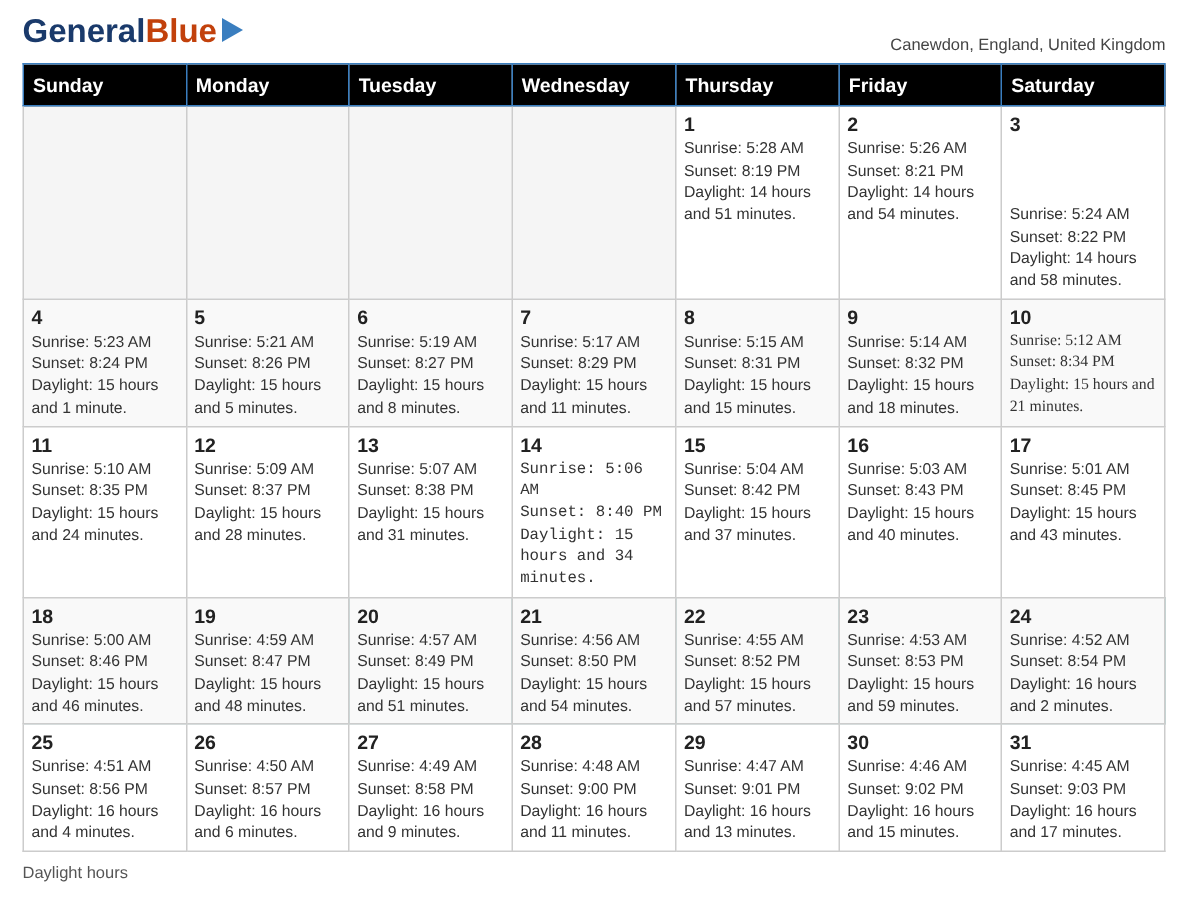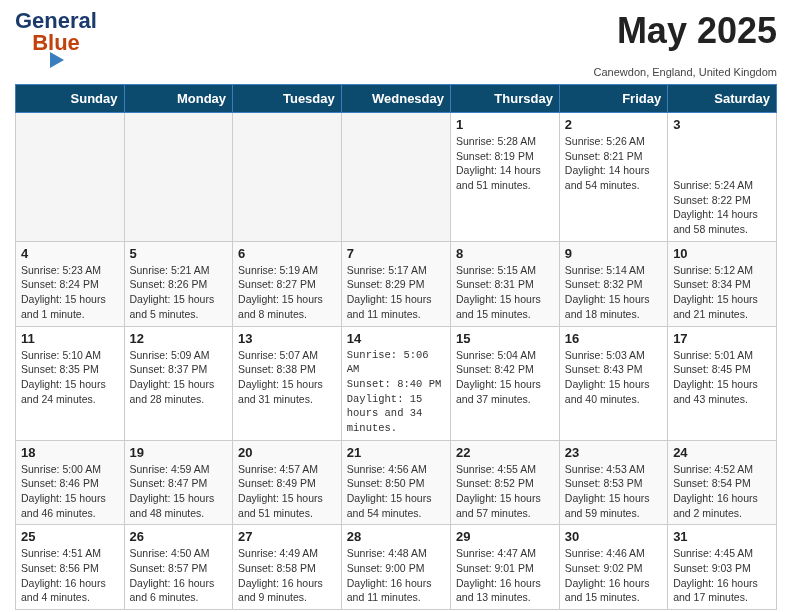--- a/index.html
+++ b/index.html
@@ -21,21 +21,20 @@
       flex-direction: column;
       align-items: flex-start;
     }
     .logo-text {
       display: flex;
       align-items: center;
       font-size: 22px;
       font-weight: bold;
       color: #1a3a6b;
       line-height: 1;
-      flex-direction: column;
     }
     .logo-text .general { color: #1a3a6b; }
     .logo-text .blue { color: #c2410c; }
     .logo-arrow {
       width: 0; height: 0;
       border-top: 8px solid transparent;
       border-bottom: 8px solid transparent;
       border-left: 14px solid #3a7ebf;
       margin-left: 3px;
       margin-top: -2px;
@@ -52,23 +51,23 @@
       font-size: 11px;
       color: #444;
       margin-top: 14px;
     }
     .calendar {
       width: 100%;
       border-collapse: collapse;
       font-size: 11px;
     }
     .calendar th {
-      background-color: #0c4a6e;
+      background-color: #000000;
       color: #fff;
-      text-align: right;
+      text-align: left;
       padding: 6px 6px;
       font-size: 13px;
       font-weight: bold;
       border: 1px solid #3a7ebf;
     }
     .calendar td {
       border: 1px solid #ccc;
       vertical-align: top;
       padding: 4px 5px;
       width: 110px;
@@ -105,21 +104,20 @@
 
 <div class="header">
   <div class="logo">
     <div class="logo-text">
       <span class="general">General</span>
       <span class="blue">Blue</span>
       <div class="logo-arrow"></div>
     </div>
   </div>
   <div class="title-block">
-    <div class="month-title">May 2025</div>
     <div class="location">Canewdon, England, United Kingdom</div>
   </div>
 </div>
 
 <table class="calendar">
   <thead>
     <tr>
     <th>Sunday</th>
         <th>Monday</th>
         <th>Tuesday</th>
@@ -186,21 +184,21 @@
 Daylight: 15 hours and 15 minutes.</div>
         </td>
         <td>
           <span class="day-number">9</span>
           <div class="day-info" style="white-space: pre-line;">Sunrise: 5:14 AM
 Sunset: 8:32 PM
 Daylight: 15 hours and 18 minutes.</div>
         </td>
         <td>
           <span class="day-number">10</span>
-          <div class="day-info" style="white-space: pre-line;">Sunrise: 5:12 AM
+          <div class="day-info" style="white-space: pre-line; font-family: Liberation Serif, serif;">Sunrise: 5:12 AM
 Sunset: 8:34 PM
 Daylight: 15 hours and 21 minutes.</div>
         </td>
       </tr>
       <tr>
         <td>
           <span class="day-number">11</span>
           <div class="day-info" style="white-space: pre-line;">Sunrise: 5:10 AM
 Sunset: 8:35 PM
 Daylight: 15 hours and 24 minutes.</div>

